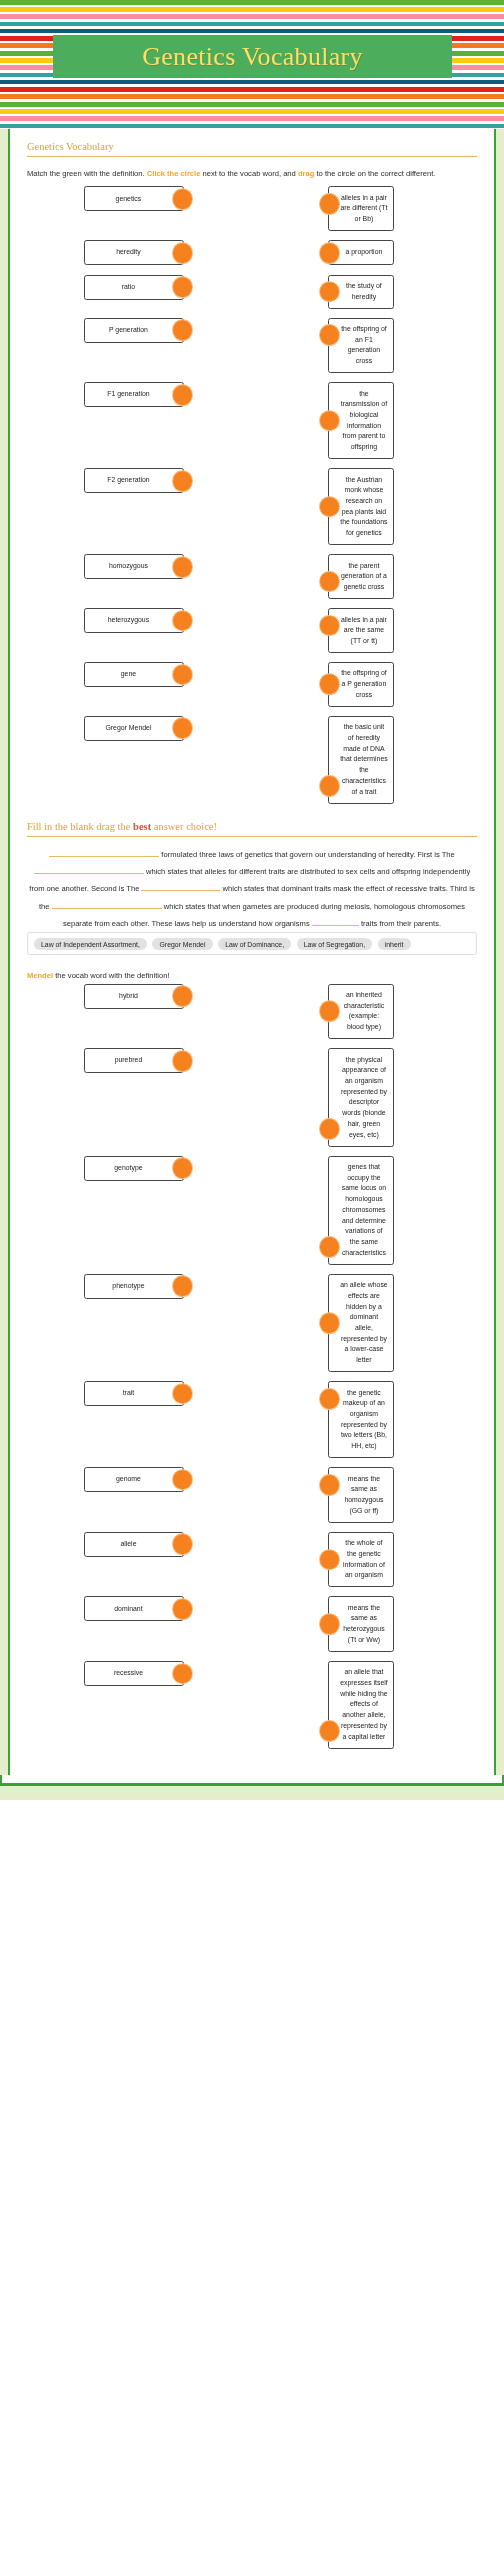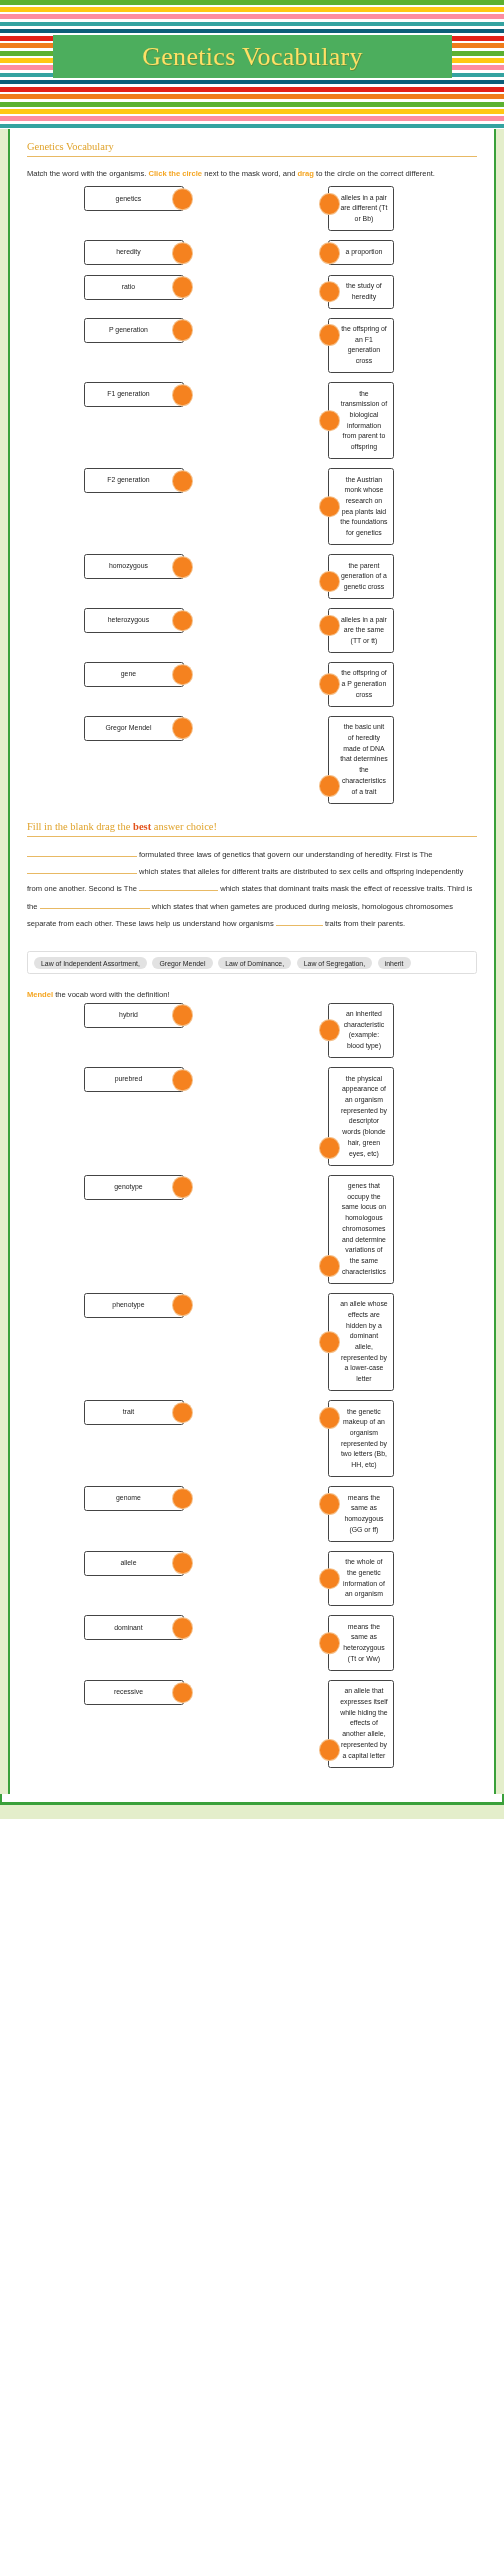--- a/index.html
+++ b/index.html
@@ -172,21 +172,22 @@
   .card.def  .dot { left: -9.2px;  top: 50%; transform: translateY(-50%); }
   .card.def.dot-low .dot { top: auto; bottom: 6.6px; transform: none; }
   .card.def.dot-high .dot { top: 6.6px; transform: none; }
 
   
   .fib-wrap { margin-top: 17px; }
   .fib-body {
     font-size: 7.6px;
     line-height: 2.25;
     color: #2b2b2b;
-    margin-bottom: 19px;
+    margin-bottom: 0;
+    text-align: center;
   }
   .blank {
     display: inline-block;
     border-bottom: 1px solid #e8b964;
     vertical-align: baseline;
     height: 9.8px;
   }
   .blank.w-sm  { width: 47px; }
   .blank.w-md  { width: 79px; }
   .blank.w-lg  { width: 110px; }
@@ -223,22 +224,22 @@
 </div>
 
 <div class="page-wrap">
   <div class="sheet">
 
     <div>
       <div class="sec-title">Genetics Vocabulary</div>
       <div class="sec-rule"></div>
 
       <div class="instructions">
-        <span>Match the word with the organisms.</span>
-        <b>Click the circle</b><span> next to the mask word, and </span><b>drag</b><span> to the circle on the correct different.</span>
+        <span>Match the green with the definition.</span>
+        <b>Click the circle</b><span> next to the vocab word, and </span><b>drag</b><span> to the circle on the correct different.</span>
       </div>
 
       <div class="match-list" id="match-list-1">
           <div class="m-row">
             <div class="col-left">
               <div class="card term">
                 <span>genetics</span>
                 <span class="dot"></span>
               </div>
             </div>

